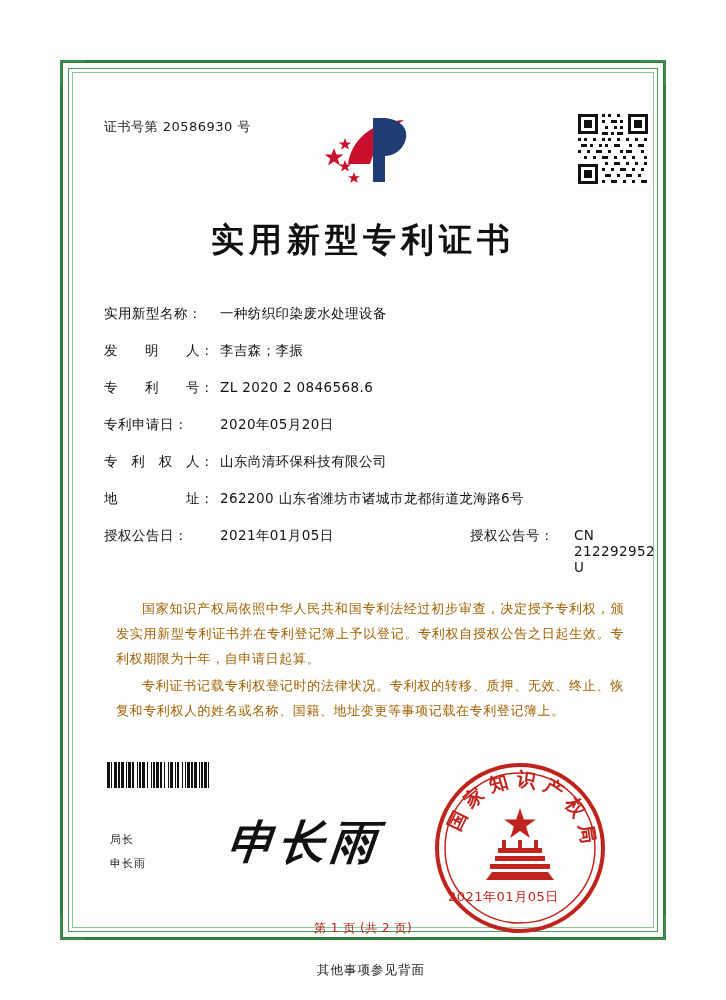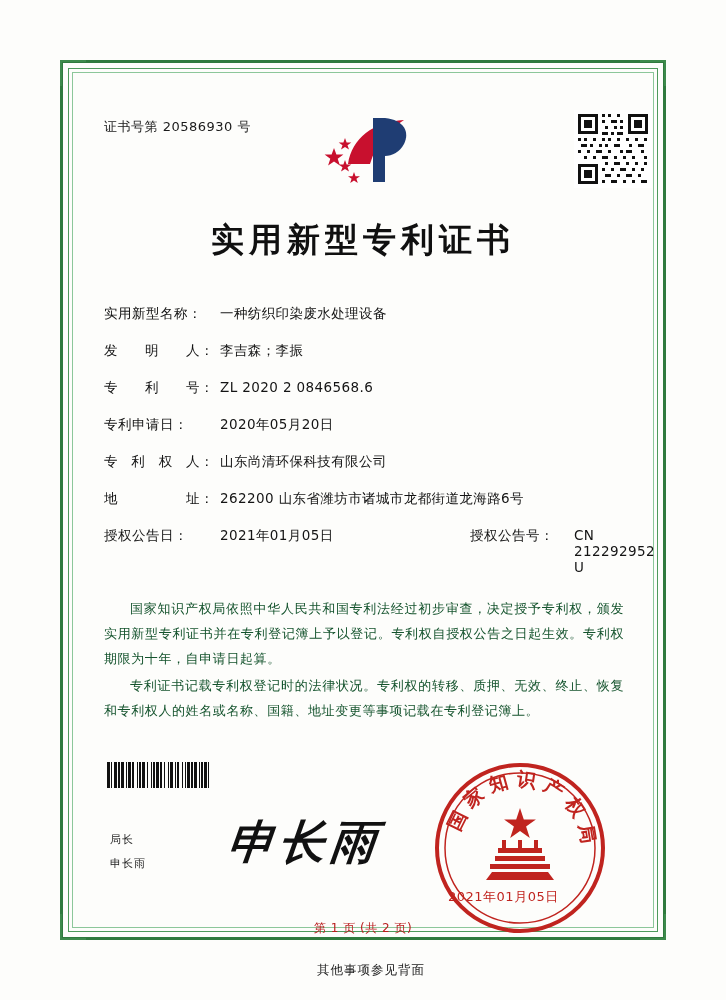--- a/index.html
+++ b/index.html
@@ -157,22 +157,22 @@
     position: absolute;
     left: 104px;
     top: 596px;
     width: 520px;
   }
   .para {
     font-size: 13px;
     line-height: 25px;
     text-indent: 26px;
     letter-spacing: 0.6px;
-    color: #14532d;
-    margin: 0 0 2px 0;
+    color: #a16207;
+    margin: 0 0 2px 12px;
     text-align: justify;
   }
 
   
   .barcode {
     position: absolute;
     left: 107px;
     top: 762px;
     width: 200px;
     height: 26px;

